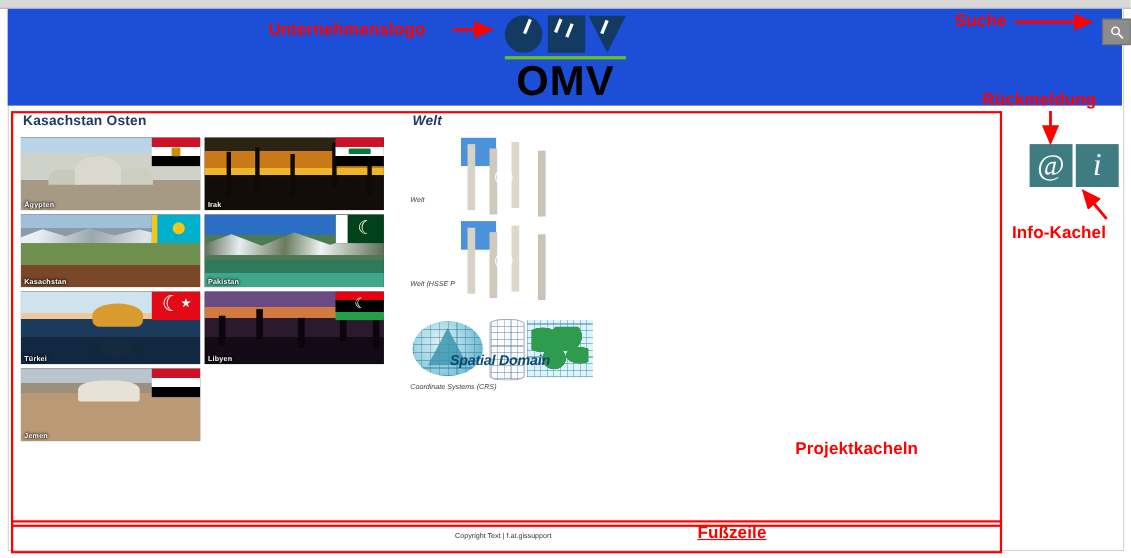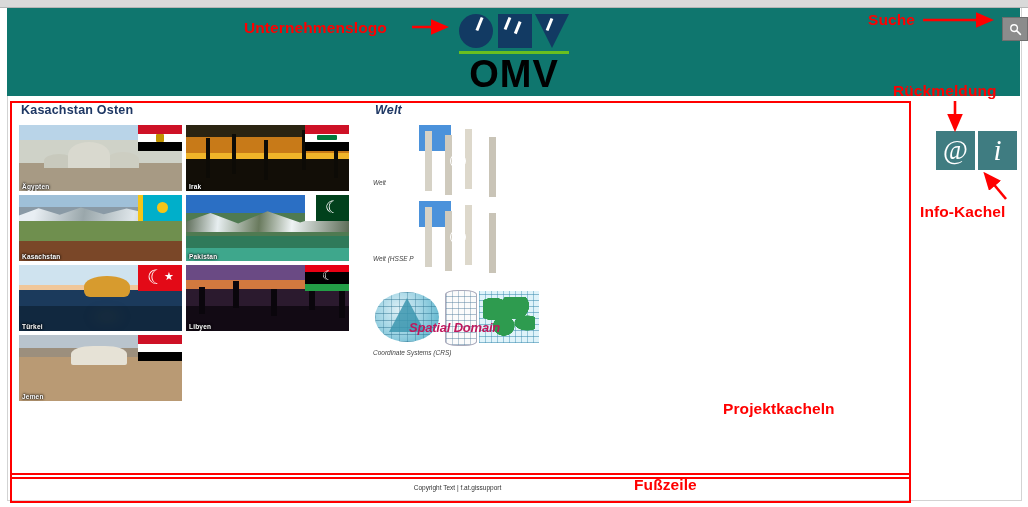--- a/index.html
+++ b/index.html
@@ -8,21 +8,21 @@
     background:#ffffff;
     font-family:"Liberation Sans", sans-serif;
     overflow:hidden;
     position:relative;
   }
   
   .top-strip{position:absolute;left:0;top:0;width:1028px;height:7px;background:#d9d9d9;border-bottom:1px solid #b5b5b5;}
   .page-frame{position:absolute;left:7px;top:8px;width:1013px;height:492px;background:#ffffff;border:1px solid #d3d3d3;border-top:none;}
 
   
-  .header{position:absolute;left:7px;top:8px;width:1013px;height:88px;background:#0f766e;}
+  .header{position:absolute;left:7px;top:8px;width:1013px;height:88px;background:#1d4ed8;}
   .logo-wrap{position:absolute;left:450px;top:2px;width:115px;height:84px;}
   .logo-marks{position:relative;width:110px;height:40px;}
   .mark{position:absolute;top:4px;}
   .mark-circle{left:2px;width:34px;height:34px;background:#123a63;border-radius:50%;overflow:hidden;}
   .mark-circle:after{content:"";position:absolute;left:19px;top:3px;width:3px;height:14px;background:#fff;transform:rotate(22deg);}
   .mark-square{left:41px;width:34px;height:34px;background:#123a63;overflow:hidden;}
   .mark-square:after{content:"";position:absolute;left:8px;top:3px;width:3px;height:13px;background:#fff;transform:rotate(22deg);box-shadow:11px 0 0 #fff;}
   .tri-shape{position:absolute;left:78px;top:4px;width:34px;height:34px;overflow:hidden;}
   .tri-shape:before{content:"";position:absolute;left:0;top:0;width:0;height:0;border-left:17px solid transparent;border-right:17px solid transparent;border-top:34px solid #123a63;}
   .tri-shape:after{content:"";position:absolute;left:13px;top:4px;width:3px;height:13px;background:#fff;transform:rotate(22deg);}
@@ -129,21 +129,21 @@
   .crs-cyl{position:absolute;left:72px;top:1px;width:30px;height:54px;background:#fbfbfb;border:1px solid #aab;border-radius:40%/8%;
     background-image:repeating-linear-gradient(0deg,rgba(90,130,160,.5) 0 1px,transparent 1px 6px),repeating-linear-gradient(90deg,rgba(90,130,160,.4) 0 1px,transparent 1px 6px);}
   .crs-map{position:absolute;left:106px;top:2px;width:60px;height:52px;background:#dff3fa;
     background-image:repeating-linear-gradient(0deg,rgba(60,140,175,.55) 0 1px,transparent 1px 6px),repeating-linear-gradient(90deg,rgba(60,140,175,.45) 0 1px,transparent 1px 6px);}
   .crs-map:after{content:"";position:absolute;left:4px;top:6px;width:52px;height:40px;
     background:
       radial-gradient(ellipse at 20% 30%,#2e9b4f 0 28%,transparent 29%),
       radial-gradient(ellipse at 62% 22%,#2e9b4f 0 30%,transparent 31%),
       radial-gradient(ellipse at 40% 72%,#2e9b4f 0 24%,transparent 25%),
       radial-gradient(ellipse at 85% 65%,#2e9b4f 0 20%,transparent 21%);}
-  .crs-word{position:absolute;left:36px;top:31px;font-size:13px;font-weight:bold;color:#be185d;letter-spacing:-.2px;}
+  .crs-word{position:absolute;left:36px;top:31px;font-size:13px;font-weight:bold;color:#0c4a6e;letter-spacing:-.2px;}
   .crs-label{margin-top:3px;font-size:6.5px;color:#444;}
 
   
   .side-tiles{position:absolute;left:936px;top:131px;display:flex;gap:3px;}
   .side-tile{width:39px;height:39px;background:#3f7c81;color:#fff;display:flex;align-items:center;justify-content:center;cursor:pointer;}
   .side-tile .glyph{font-size:27px;line-height:27px;font-family:"Liberation Serif",serif;}
   .side-tile .glyph.it{font-style:italic;font-size:29px;}
 
   
   .footer{position:absolute;left:11px;top:475px;width:893px;height:24px;background:#fff;display:flex;align-items:center;justify-content:center;}
@@ -279,21 +279,21 @@
 </div>
 
 <div class="rect-red" style="left:10px;top:101px;width:897px;height:374px;"></div>
 <div class="rect-red" style="left:10px;top:473px;width:897px;height:26px;"></div>
 
 <div class="ann" style="left:244px;top:19px;">Unternehmenslogo</div>
 <div class="ann" style="left:868px;top:11px;">Suche</div>
 <div class="ann" style="left:893px;top:82px;">Rückmeldung</div>
 <div class="ann" style="left:920px;top:203px;">Info-Kachel</div>
 <div class="ann" style="left:688px;top:400px;margin-left:35px;">Projektkacheln</div>
-<div class="ann" style="left:634px;top:476px;">Fußzeile</div>
+<div class="ann" style="left:634px;top:476px;text-decoration:underline;">Fußzeile</div>
 
 <svg class="arrows">
   <defs>
     <marker id="ah" markerWidth="7" markerHeight="7" refX="5.4" refY="3" orient="auto">
       <polygon points="0,0 7,3 0,6" fill="#ff0000"></polygon>
     </marker>
   </defs>
   <line x1="412" y1="27" x2="445" y2="27" stroke="#ff0000" stroke-width="2.6" marker-end="url(#ah)"></line>
   <line x1="923" y1="20" x2="990" y2="20" stroke="#ff0000" stroke-width="2.6" marker-end="url(#ah)"></line>
   <line x1="955" y1="101" x2="955" y2="128" stroke="#ff0000" stroke-width="2.6" marker-end="url(#ah)"></line>

